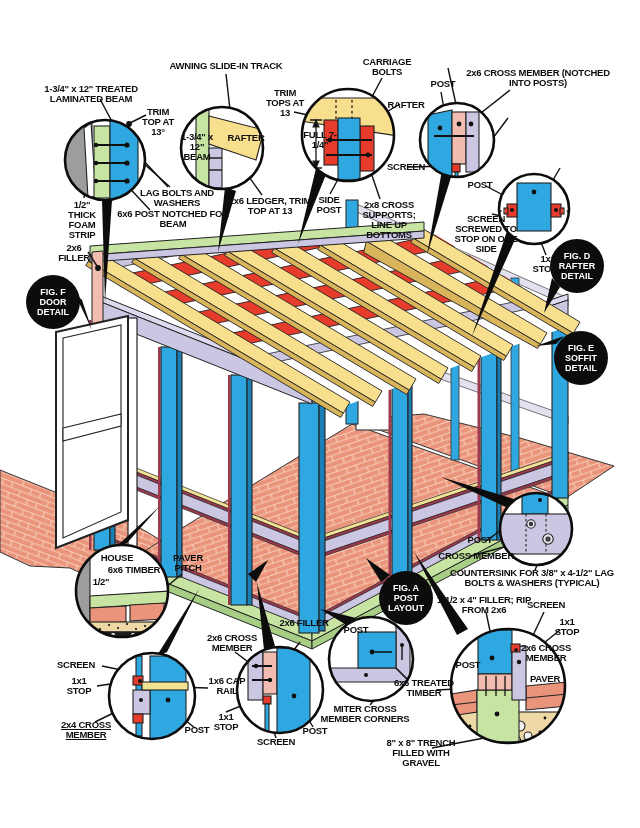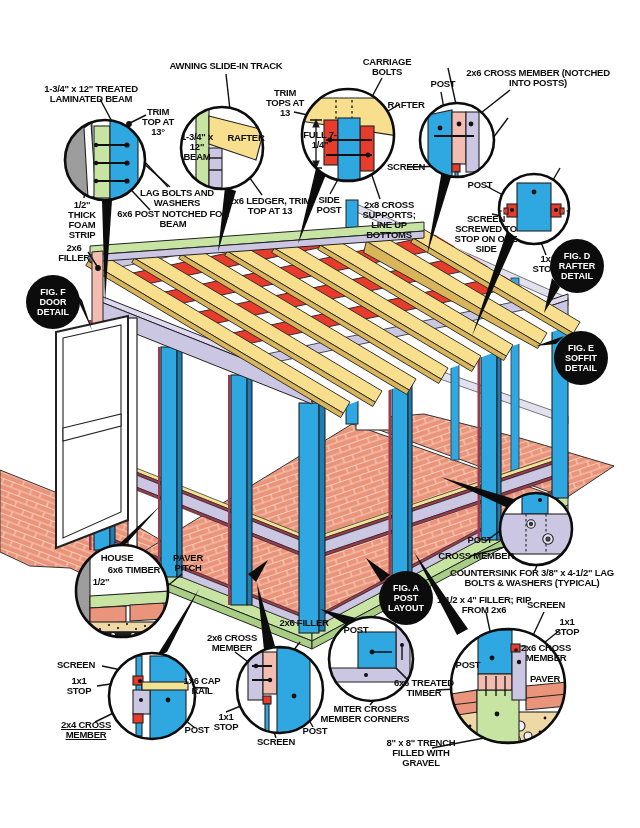--- a/index.html
+++ b/index.html
@@ -580,21 +580,21 @@
 <div class="lbl" style="left:462px;top:180px;width:36px;">POST</div>
 <div class="lbl" style="left:452px;top:214px;width:68px;">SCREEN SCREWED TO STOP ON ONE SIDE</div>
 <div class="lbl" style="left:524px;top:254px;width:48px;">1x1 STOPS</div>
 <div class="lbl" style="left:94px;top:553px;width:46px;">HOUSE</div>
 <div class="lbl" style="left:98px;top:565px;width:72px;">6x6 TIMBER</div>
 <div class="lbl" style="left:87px;top:577px;width:28px;">1/2"</div>
 <div class="lbl" style="left:165px;top:553px;width:46px;">PAVER PITCH</div>
 <div class="lbl" style="left:50px;top:660px;width:52px;">SCREEN</div>
 <div class="lbl" style="left:61px;top:676px;width:36px;">1x1 STOP</div>
 <div class="lbl" style="left:55px;top:720px;width:62px;text-decoration:underline;">2x4 CROSS MEMBER</div>
-<div class="lbl" style="left:183px;top:676px;width:38px;">1x6 CAP RAIL</div>
+<div class="lbl" style="left:208px;top:676px;width:38px;">1x6 CAP RAIL</div>
 <div class="lbl" style="left:179px;top:725px;width:36px;">POST</div>
 <div class="lbl" style="left:208px;top:712px;width:36px;">1x1 STOP</div>
 <div class="lbl" style="left:186px;top:633px;width:92px;">2x6 CROSS MEMBER</div>
 <div class="lbl" style="left:279px;top:618px;width:50px;">2x6 FILLER</div>
 <div class="lbl" style="left:250px;top:737px;width:52px;">SCREEN</div>
 <div class="lbl" style="left:297px;top:726px;width:36px;">POST</div>
 <div class="lbl" style="left:338px;top:625px;width:36px;">POST</div>
 <div class="lbl" style="left:315px;top:704px;width:100px;">MITER CROSS MEMBER CORNERS</div>
 <div class="lbl" style="left:462px;top:535px;width:36px;">POST</div>
 <div class="lbl" style="left:414px;top:551px;width:100px;text-align:right;">CROSS MEMBER</div>

